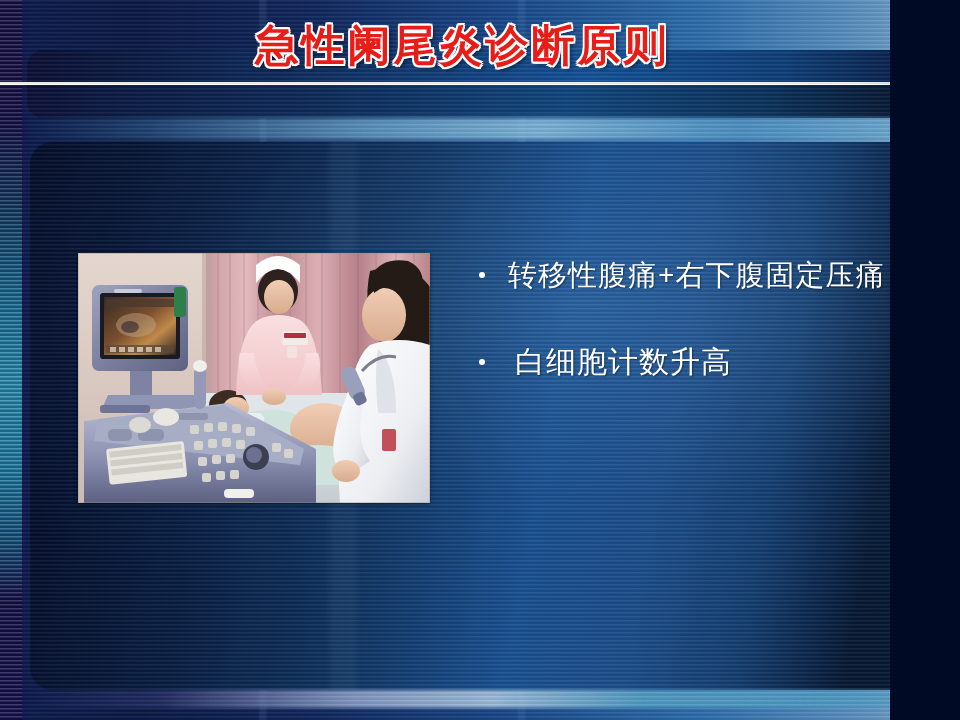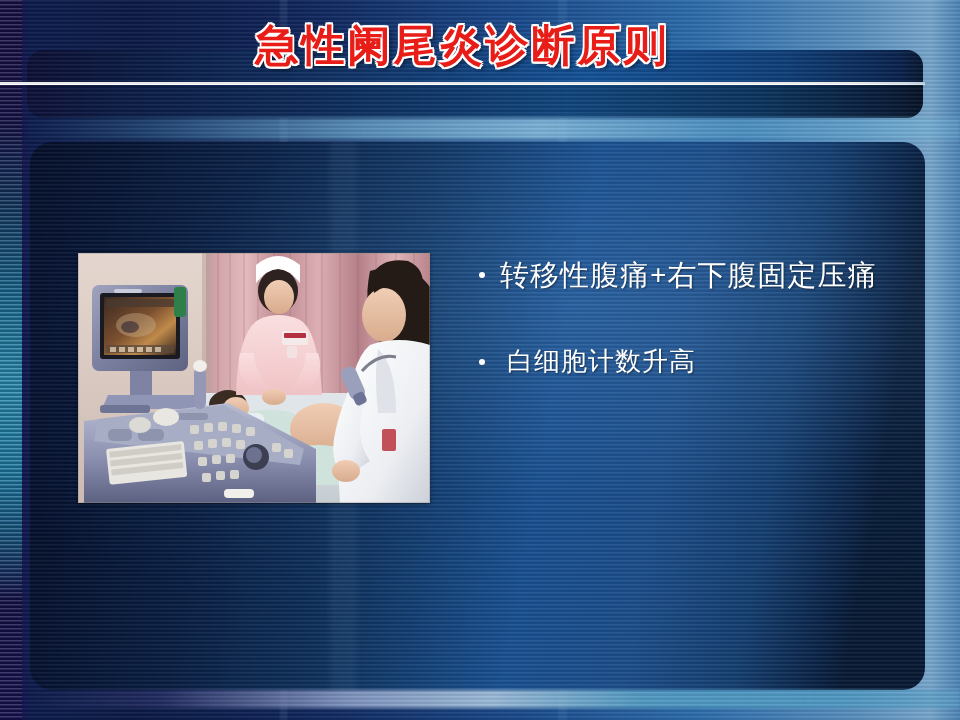--- a/index.html
+++ b/index.html
@@ -5,21 +5,21 @@
   html, body {
     margin: 0; padding: 0;
     width: 960px; height: 720px;
     overflow: hidden;
     background: #000a24;
     font-family: "Liberation Serif", "DejaVu Serif", serif;
   }
 
   #slide {
     position: relative;
-    width: 960px;
+    width: 890px;
     height: 720px;
     overflow: hidden;
   }
 
   
   .bg-base {
     position: absolute; inset: 0;
     background:
       linear-gradient(90deg,
         #120a3a 0px, #1a0f52 14px,
@@ -203,41 +203,42 @@
     position: absolute;
     left: 470px; top: 255px;
     width: 460px;
     z-index: 11;
   }
   .bullet-row {
     display: flex;
     align-items: center;
     margin-bottom: 47px;
     min-height: 40px;
+    gap: 8px;
   }
   .bullet-dot {
     flex: 0 0 auto;
     width: 30px;
     color: #ffffff;
     font-size: 24px;
     line-height: 40px;
     text-align: left;
     padding-left: 9px;
     box-sizing: border-box;
   }
   .bullet-dot i {
     display: inline-block;
     width: 6px; height: 6px;
     border-radius: 50%;
     background: #ffffff;
     vertical-align: 5px;
   }
   .bullet-text {
     color: #ffffff;
-    font-size: 26px;
+    font-size: 30px;
     line-height: 40px;
     letter-spacing: 1px;
     white-space: nowrap;
     text-shadow: 1px 1px 2px rgba(0,0,0,.45);
   }
   .bullet-text b { font-weight: bold; }
   .row-1 .bullet-text { font-size: 29px; }
   .row-2 .bullet-text, .row-3 .bullet-text { padding-left: 7px; }
 </style>
 </head>

